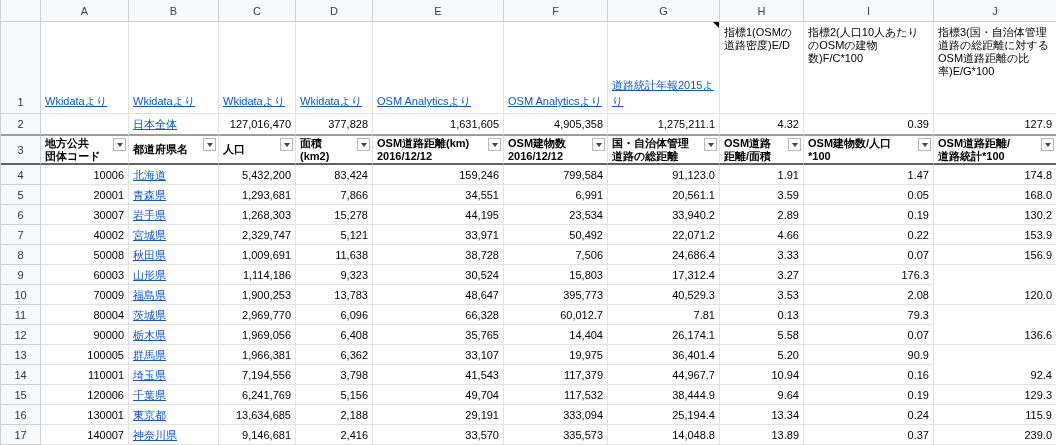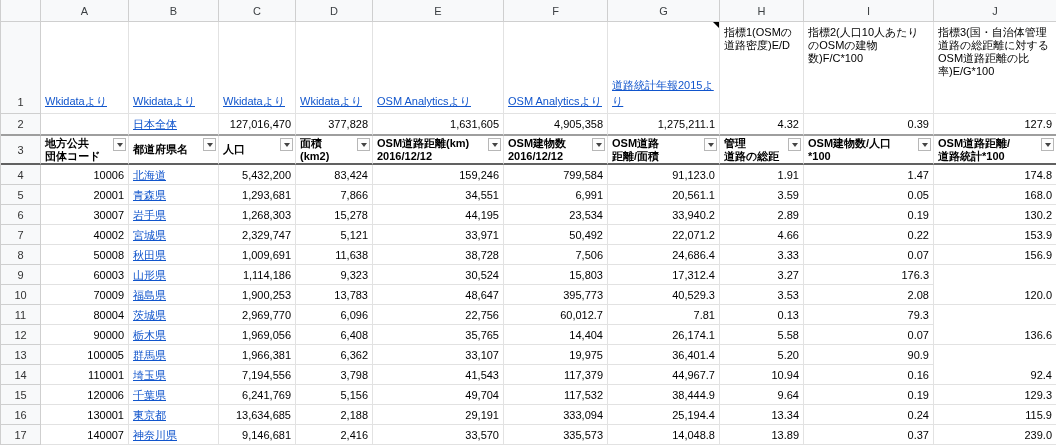--- a/index.html
+++ b/index.html
@@ -147,29 +147,29 @@
         </span>
       </div>
     <div class="c h3">
         <span class="h3t">OSM建物数
 2016/12/12</span>
         <span class="fbtn">
           <i class="tri"></i>
         </span>
       </div>
     <div class="c h3">
+        <span class="h3t">国・自治体管理
+道路の総距離</span>
+        <span class="fbtn">
+          <i class="tri"></i>
+        </span>
+      </div>
+    <div class="c h3">
         <span class="h3t">OSM道路
 距離/面積</span>
-        <span class="fbtn">
-          <i class="tri"></i>
-        </span>
-      </div>
-    <div class="c h3">
-        <span class="h3t">国・自治体管理
-道路の総距離</span>
         <span class="fbtn">
           <i class="tri"></i>
         </span>
       </div>
     <div class="c h3">
         <span class="h3t">OSM建物数/人口
 *100</span>
         <span class="fbtn">
           <i class="tri"></i>
         </span>
@@ -289,21 +289,21 @@
     <div class="c num">120.0</div>
   </div>
       <div class="row body-row">
     <div class="c rn">11</div>
     <div class="c num">80004</div>
     <div class="c">
           <a class="lnk">茨城県</a>
         </div>
     <div class="c num">2,969,770</div>
     <div class="c num">6,096</div>
-    <div class="c num">22,756</div>
+    <div class="c num">66,328</div>
     <div class="c num">60,012.7</div>
     <div class="c num">7.81</div>
     <div class="c num">0.13</div>
     <div class="c num">79.3</div>
   </div>
       <div class="row body-row">
     <div class="c rn">12</div>
     <div class="c num">90000</div>
     <div class="c">
           <a class="lnk">栃木県</a>

